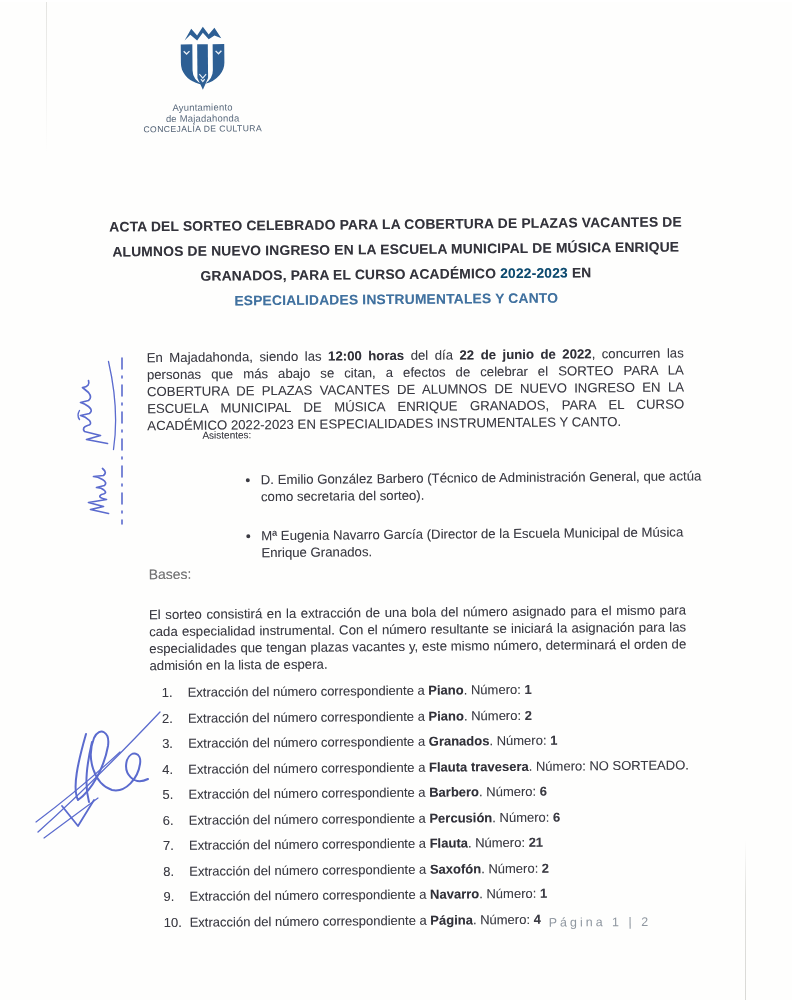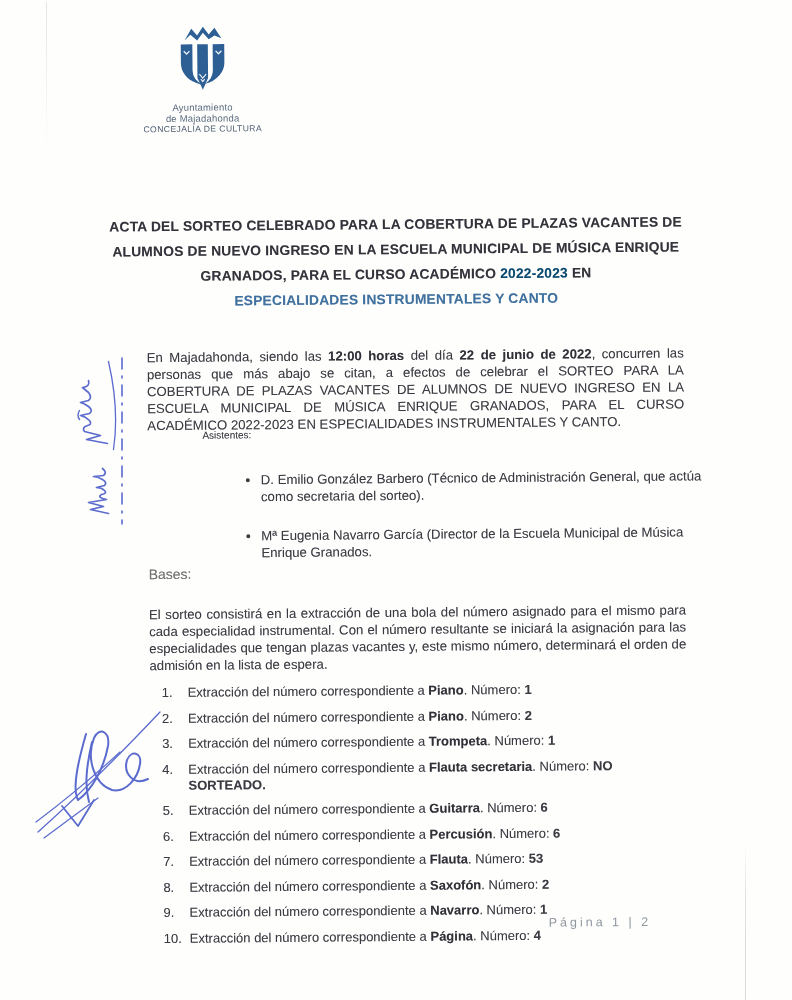--- a/index.html
+++ b/index.html
@@ -52,21 +52,21 @@
   .bases-head{position:absolute;left:148px;top:562px;font-size:14px;
     color:#737373;text-shadow:0 0 .4px rgba(45,45,60,.3);}
   .bases-para{top:589px;}
 
   
   .draw-list{position:absolute;left:160px;top:681px;width:530px;}
   .draw-row{display:flex;font-size:13px;line-height:16px;margin-bottom:9.5px;
     color:#3a3a42;text-shadow:0 0 .4px rgba(45,45,60,.3);}
   .draw-row .num{flex:0 0 26px;}
   .draw-row .result{font-weight:bold;}
-  .draw-row:nth-child(4) .result{font-weight:bold;}
+  .draw-row:nth-child(4) .result{font-weight:normal;}
 
   
   .footer{position:absolute;left:545px;top:915px;font-size:12.5px;
     letter-spacing:3px;color:#8f97a0;}
 
   
   .margin-note{position:absolute;left:13px;top:413px;width:165px;height:44px;
     transform:rotate(-90deg);transform-origin:50% 50%;}
   .margin-dashline{position:absolute;left:118px;top:354px;}
   .signature{position:absolute;left:34px;top:678px;}
@@ -116,37 +116,37 @@
       <div class="draw-row">
           <span class="num">1.</span>
           <span><span>Extracción del número correspondiente a </span><b>Piano</b><span>. Número: </span><span class="result">1</span></span>
         </div>
       <div class="draw-row">
           <span class="num">2.</span>
           <span><span>Extracción del número correspondiente a </span><b>Piano</b><span>. Número: </span><span class="result">2</span></span>
         </div>
       <div class="draw-row">
           <span class="num">3.</span>
-          <span><span>Extracción del número correspondiente a </span><b>Trompeta</b><span>. Número: </span><span class="result">1</span></span>
+          <span><span>Extracción del número correspondiente a </span><b>Granados</b><span>. Número: </span><span class="result">1</span></span>
         </div>
       <div class="draw-row">
           <span class="num">4.</span>
-          <span><span>Extracción del número correspondiente a </span><b>Flauta secretaria</b><span>. Número: </span><span class="result">NO SORTEADO.</span></span>
+          <span><span>Extracción del número correspondiente a </span><b>Flauta travesera</b><span>. Número: </span><span class="result">NO SORTEADO.</span></span>
         </div>
       <div class="draw-row">
           <span class="num">5.</span>
-          <span><span>Extracción del número correspondiente a </span><b>Guitarra</b><span>. Número: </span><span class="result">6</span></span>
+          <span><span>Extracción del número correspondiente a </span><b>Barbero</b><span>. Número: </span><span class="result">6</span></span>
         </div>
       <div class="draw-row">
           <span class="num">6.</span>
           <span><span>Extracción del número correspondiente a </span><b>Percusión</b><span>. Número: </span><span class="result">6</span></span>
         </div>
       <div class="draw-row">
           <span class="num">7.</span>
-          <span><span>Extracción del número correspondiente a </span><b>Flauta</b><span>. Número: </span><span class="result">53</span></span>
+          <span><span>Extracción del número correspondiente a </span><b>Flauta</b><span>. Número: </span><span class="result">21</span></span>
         </div>
       <div class="draw-row">
           <span class="num">8.</span>
           <span><span>Extracción del número correspondiente a </span><b>Saxofón</b><span>. Número: </span><span class="result">2</span></span>
         </div>
       <div class="draw-row">
           <span class="num">9.</span>
           <span><span>Extracción del número correspondiente a </span><b>Navarro</b><span>. Número: </span><span class="result">1</span></span>
         </div>
       <div class="draw-row">

